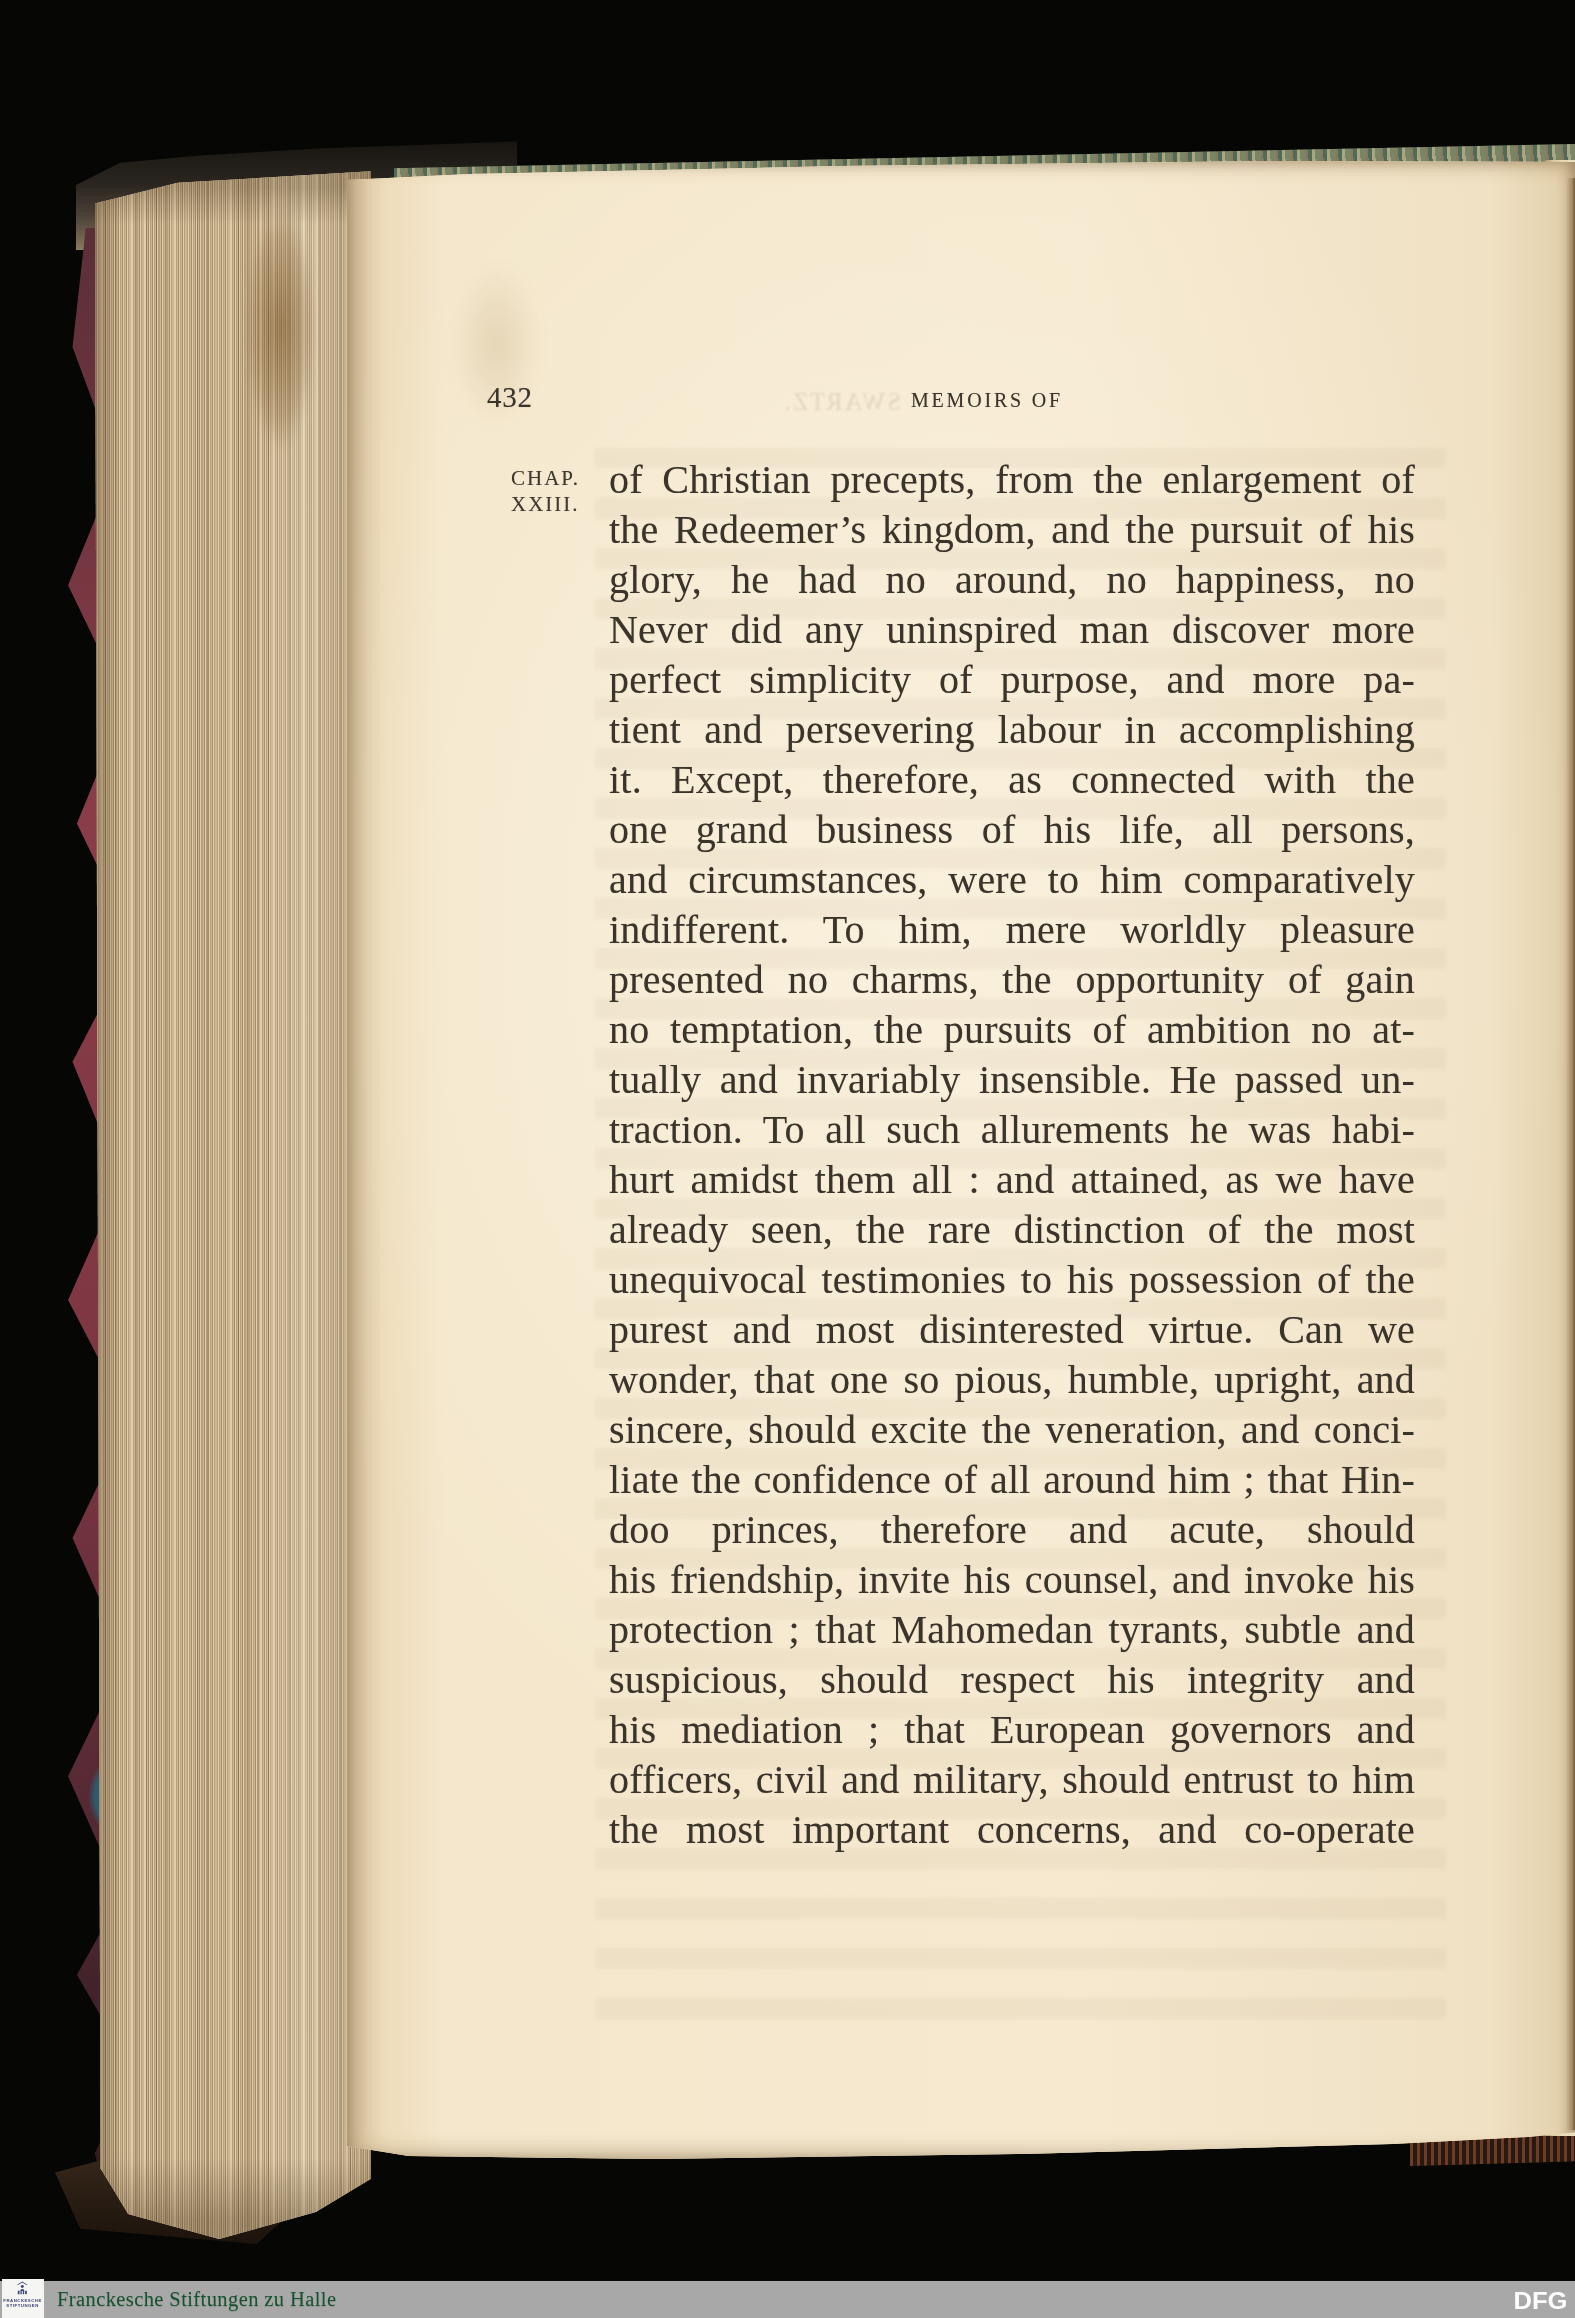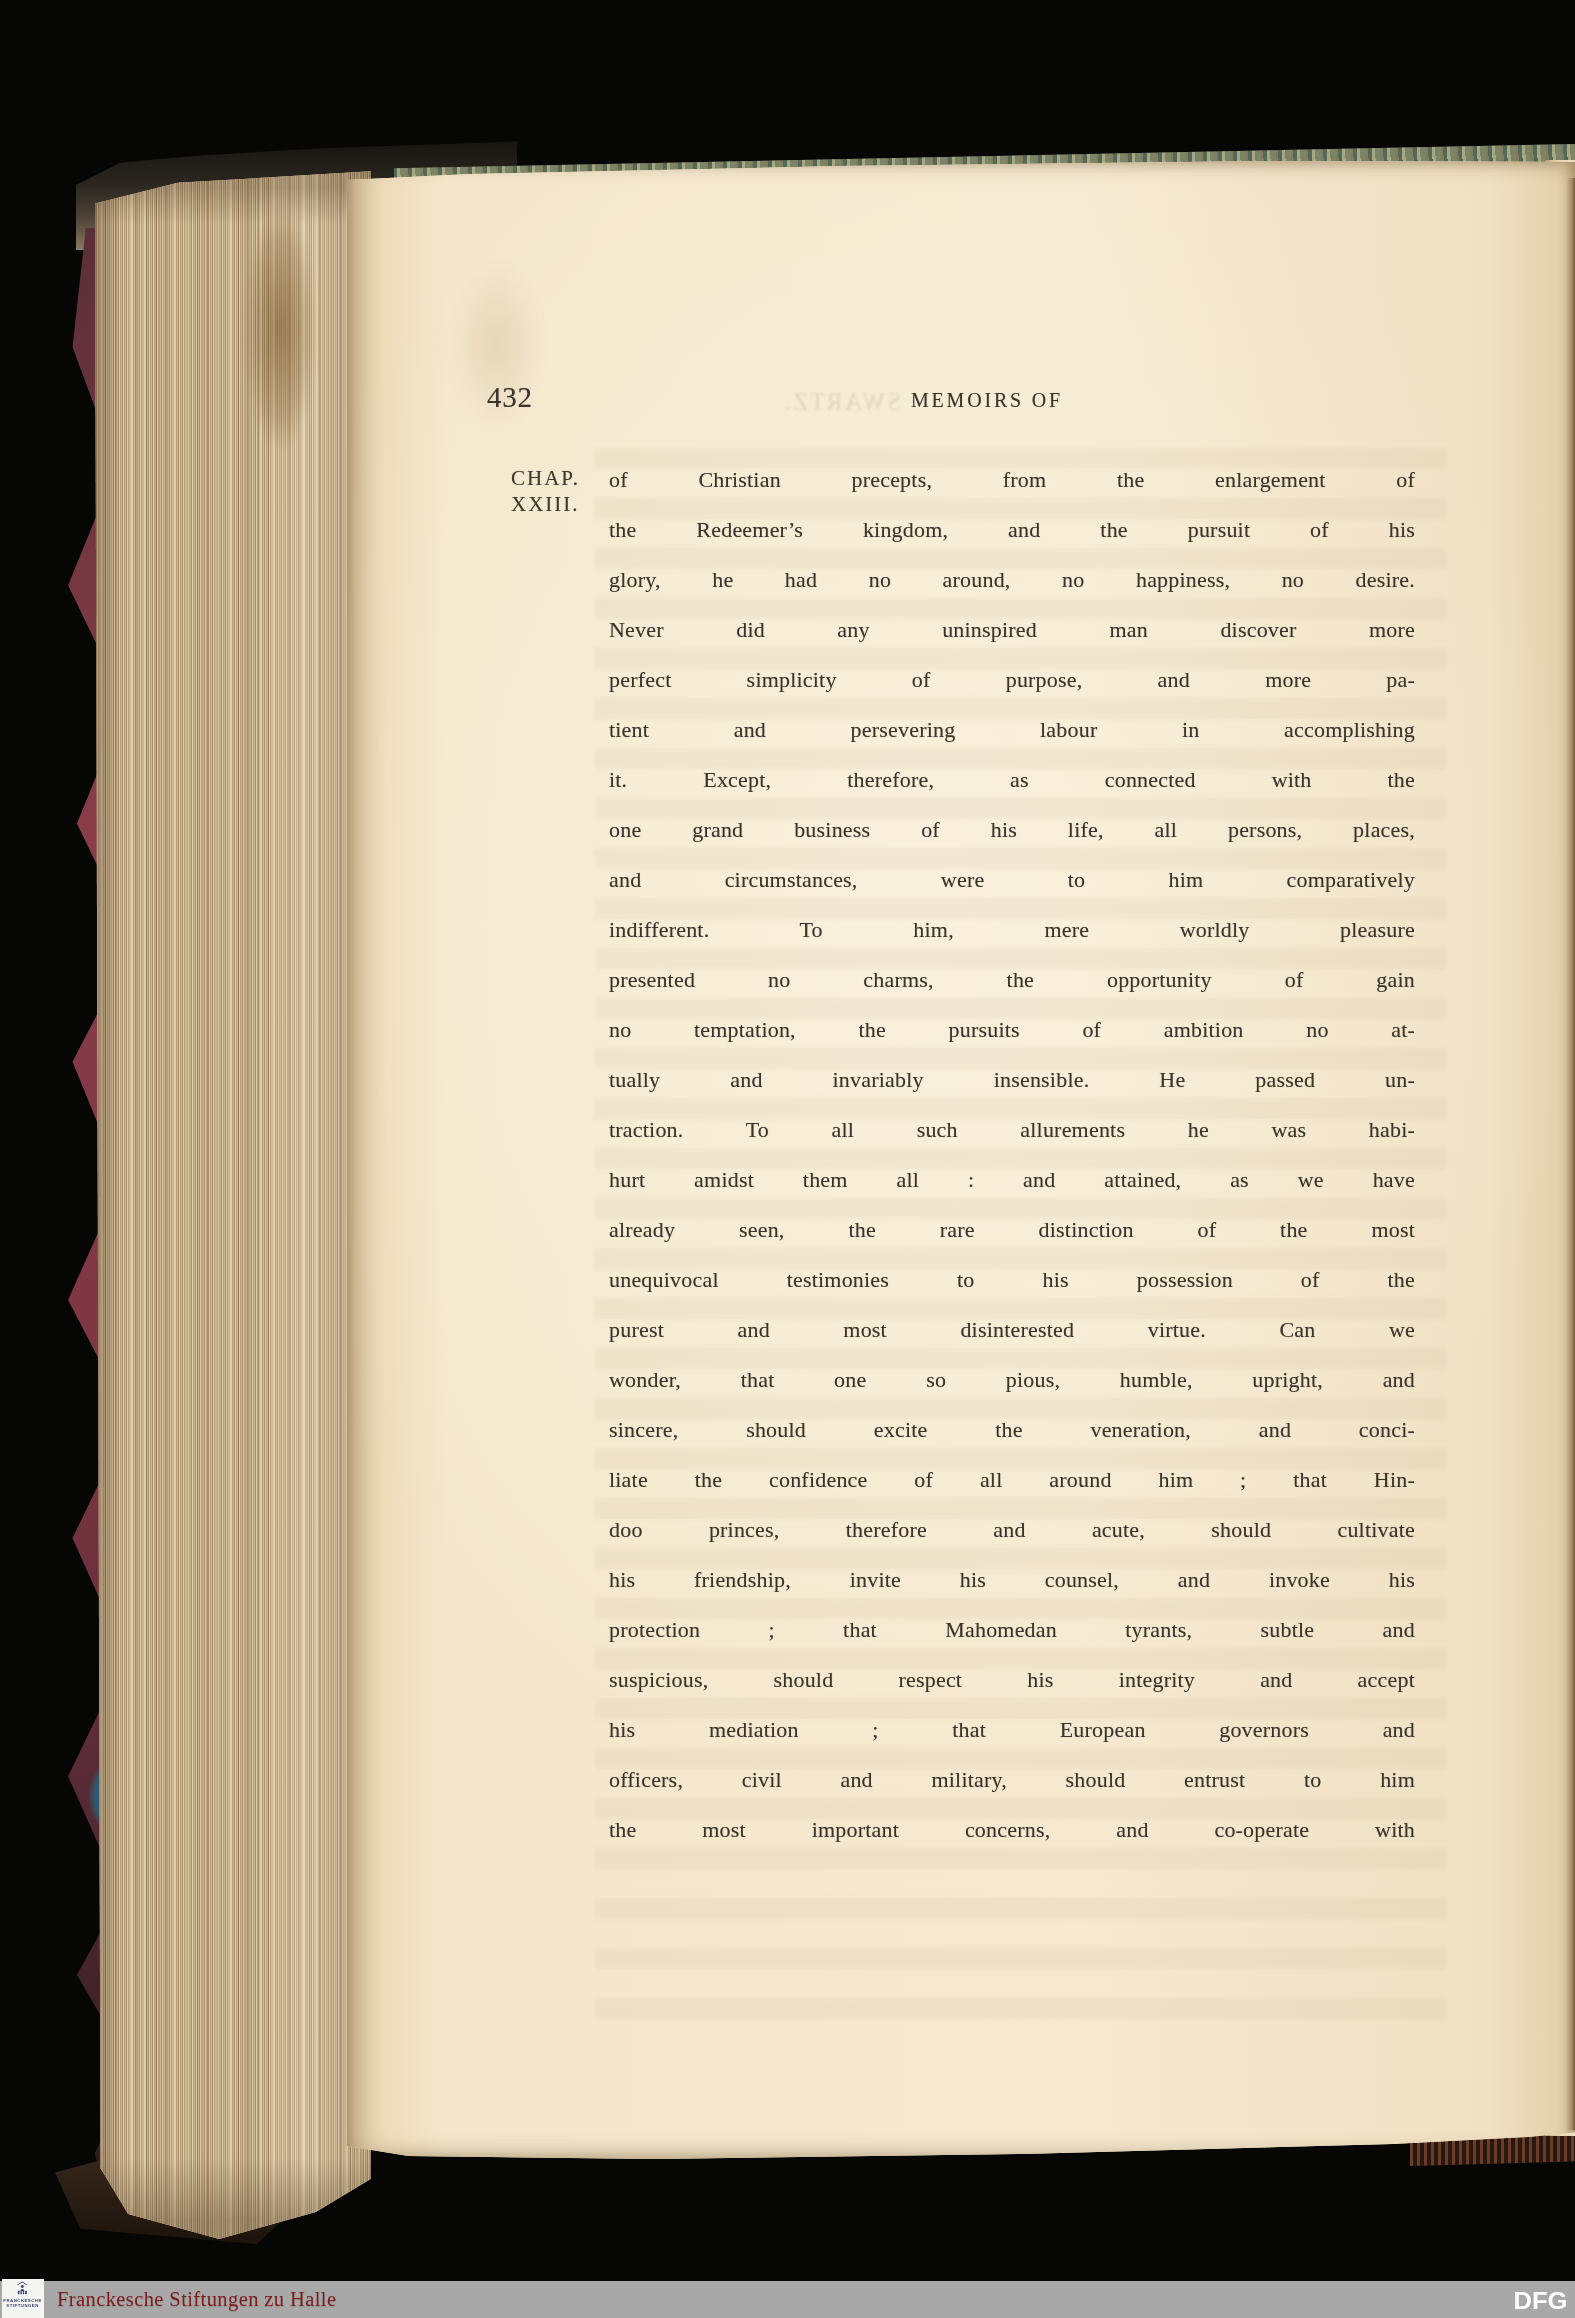--- a/index.html
+++ b/index.html
@@ -119,21 +119,21 @@
     font-size:24.4px;letter-spacing:2.4px;color:#6b5c42;opacity:.16;
     transform:scaleX(-1);filter:blur(0.8px);
   }
   .margin-note{
     position:absolute;left:164px;top:307px;
     font-size:21px;letter-spacing:2px;line-height:26px;
     color:#3e382e;text-shadow:0 0 0.8px rgba(62,56,46,.35);
   }
   .body-text{
     position:absolute;left:262px;top:297px;width:806px;
-    font-size:22px;line-height:50px;word-spacing:2.4px;letter-spacing:0.2px;
+    font-size:40px;line-height:50px;word-spacing:2.4px;letter-spacing:0.2px;
   }
   .line{
     height:50px;overflow:hidden;
     text-align:justify;text-align-last:justify;
   }
   .line::after{content:"";display:inline-block;width:100%;height:0;}
 
   
   .bottom-bar{
     left:0;top:2281px;width:1575px;height:38px;
@@ -145,21 +145,21 @@
     background:#f5f5f3;text-align:center;
   }
   .logo-box svg{margin-top:2.4px;}
   .logo-micro{
     font-size:4.3px;line-height:5.1px;letter-spacing:0.5px;
     color:#3c4474;font-weight:bold;
   }
   .bar-title{
     position:absolute;left:57px;top:0;height:38px;line-height:36px;
     font-family:"Liberation Serif","DejaVu Serif",serif;
-    font-size:21px;color:#7f1d1d;letter-spacing:0.4px;
+    font-size:21px;color:#14532d;letter-spacing:0.4px;
     text-shadow:0 0.8px 0.8px rgba(0,0,0,.15);
     font-size:20.5px;
   }
   .bar-title{font-size:20.5px;}
   .dfg{
     position:absolute;right:7.9px;top:0;height:38px;line-height:39px;
     font-size:24.4px;font-weight:bold;color:#fdfdfd;letter-spacing:0px;
     transform:scaleX(1.05);transform-origin:right center;
   }
 </style>

